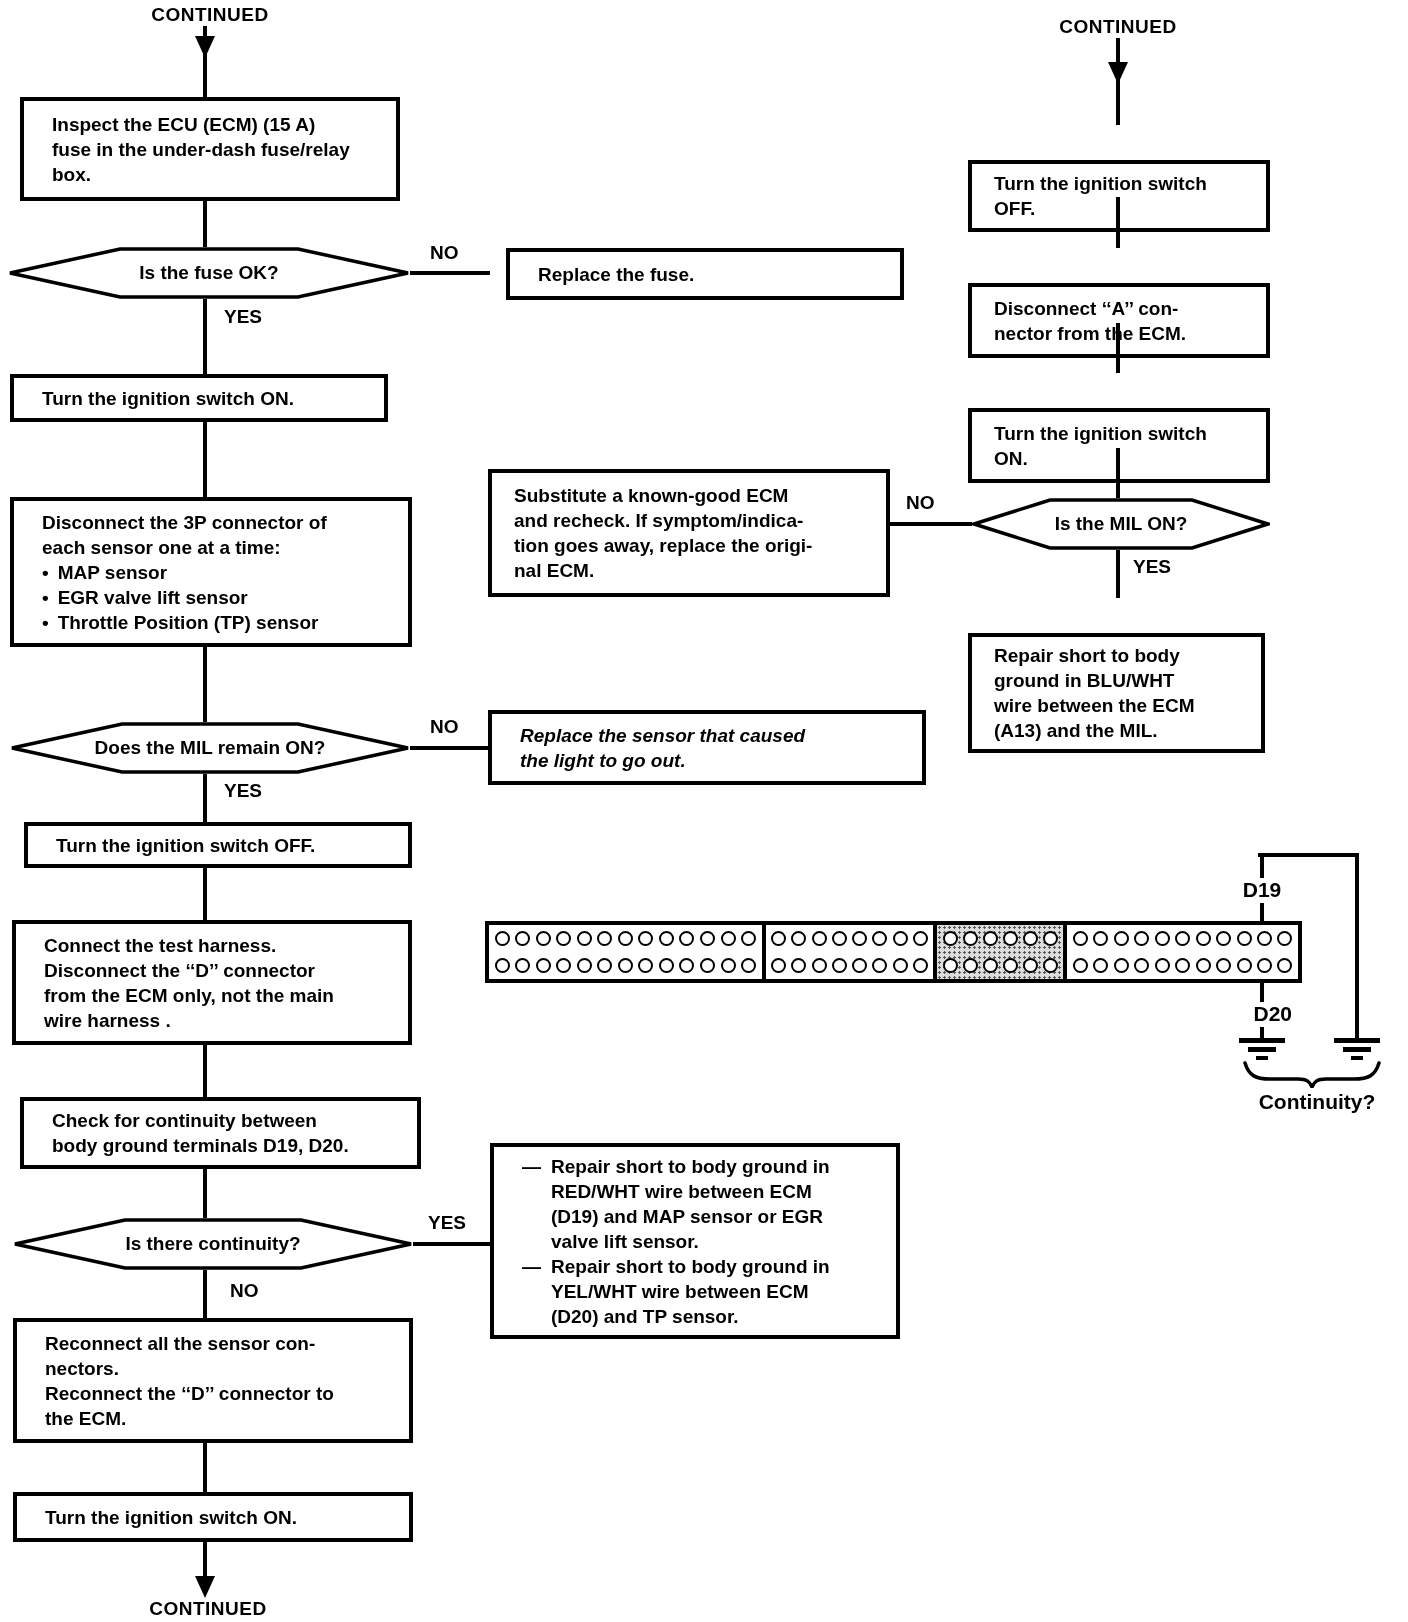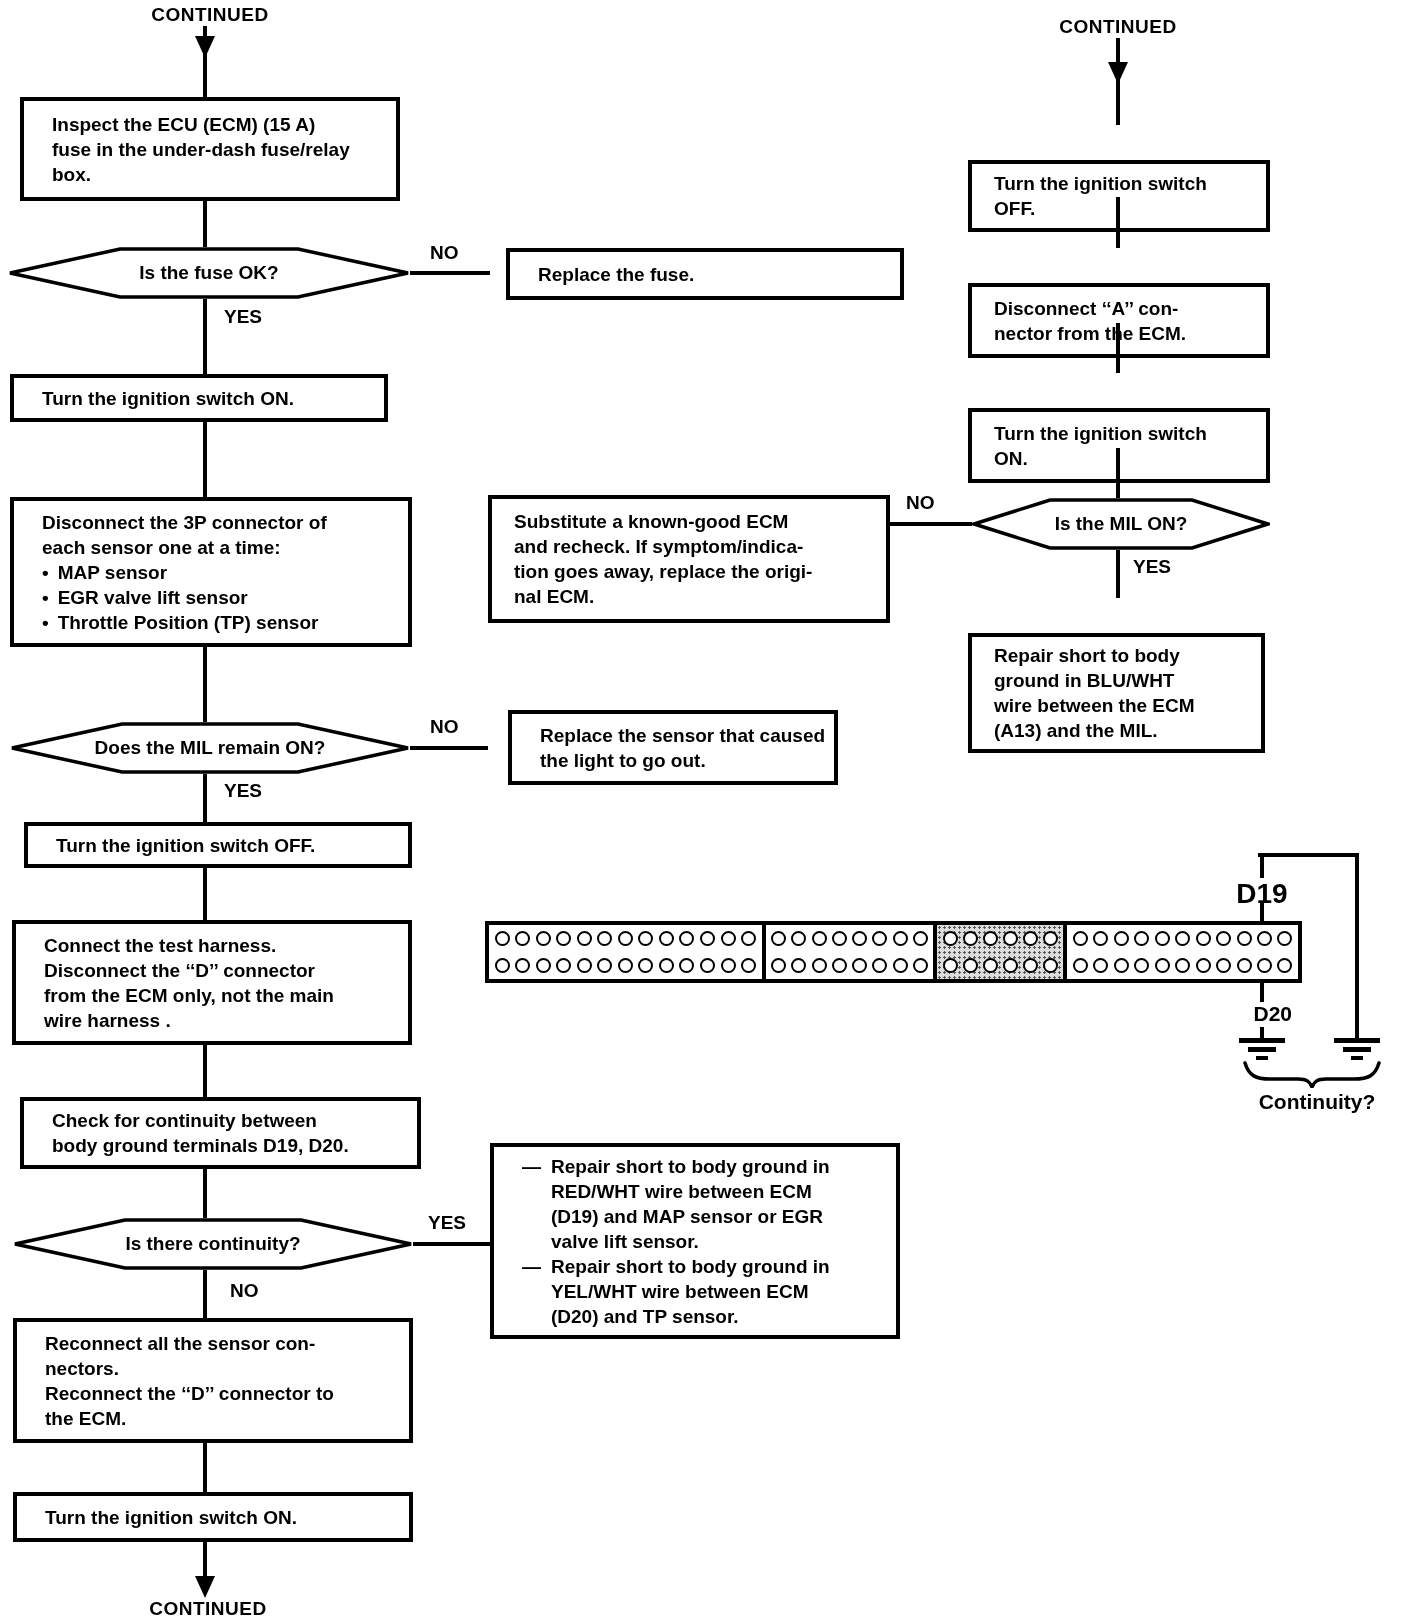--- a/index.html
+++ b/index.html
@@ -101,21 +101,21 @@
   <div class="vline" style="left:203px;top:647px;height:75px;"></div>
 
   <div class="hex" style="left:10px;top:722px;width:400px;height:52px;">
     <svg viewBox="0 0 400 52">
       <polygon points="2,26 112,2 288,2 398,26 288,50 112,50" fill="#fff" stroke="#000" stroke-width="3.5"></polygon>
     </svg>
     <span>Does the MIL remain ON?</span>
   </div>
   <div class="lbl" style="left:430px;top:716px;">NO</div>
   <div class="hline" style="left:410px;top:746px;width:78px;"></div>
-  <div class="box" style="left:508px;top:710px;width:330px;height:75px;">
+  <div class="box" style="left:488px;top:710px;width:438px;height:75px;font-style:italic;">
     <div class="pre">Replace the sensor that caused
 the light to go out.</div>
   </div>
 
   <div class="lbl" style="left:224px;top:780px;">YES</div>
   <div class="vline" style="left:203px;top:774px;height:48px;"></div>
 
   <div class="box" style="left:24px;top:822px;width:388px;height:46px;">
     <div class="pre">Turn the ignition switch OFF.</div>
   </div>
@@ -196,21 +196,21 @@
 
   <div class="vline" style="left:1116px;top:323px;height:50px;"></div>
 
   <div class="box tight" style="left:968px;top:373px;width:302px;height:75px;">
     <div class="pre">Turn the ignition switch
 ON.</div>
   </div>
 
   <div class="vline" style="left:1116px;top:448px;height:50px;"></div>
 
-  <div class="box tight" style="left:488px;top:460px;width:402px;height:128px;">
+  <div class="box tight" style="left:488px;top:434px;width:402px;height:128px;">
     <div class="pre">Substitute a known-good ECM
 and recheck. If symptom/indica-
 tion goes away, replace the origi-
 nal ECM.</div>
   </div>
   <div class="lbl" style="left:906px;top:492px;">NO</div>
   <div class="hline" style="left:890px;top:522px;width:82px;"></div>
 
   <div class="hex" style="left:972px;top:498px;width:298px;height:52px;">
     <svg viewBox="0 0 298 52">
@@ -328,21 +328,21 @@
           <span class="pin"></span>
           <span class="pin"></span>
           <span class="pin"></span>
         </div>
       </div>
     </div>
 
   <div class="hline" style="left:1258px;top:853px;width:101px;"></div>
   <div class="vline" style="left:1355px;top:853px;height:187px;"></div>
   <div class="vline" style="left:1260px;top:857px;height:21px;"></div>
-  <div class="lbl" style="left:1232px;top:878px;width:60px;text-align:center;font-size:28px;">D19</div>
+  <div class="lbl" style="left:1232px;top:878px;width:60px;text-align:center;font-size:21px;">D19</div>
   <div class="vline" style="left:1260px;top:903px;height:18px;"></div>
 
   <div class="vline" style="left:1260px;top:983px;height:19px;"></div>
   <div class="lbl" style="left:1232px;top:1002px;width:60px;text-align:right;font-size:21px;">D20</div>
   <div class="vline" style="left:1260px;top:1027px;height:13px;"></div>
 
   <div class="ground" style="left:1237px;top:1038px;">
     <div class="g1"></div>
       <div class="g2"></div>
       <div class="g3"></div>

